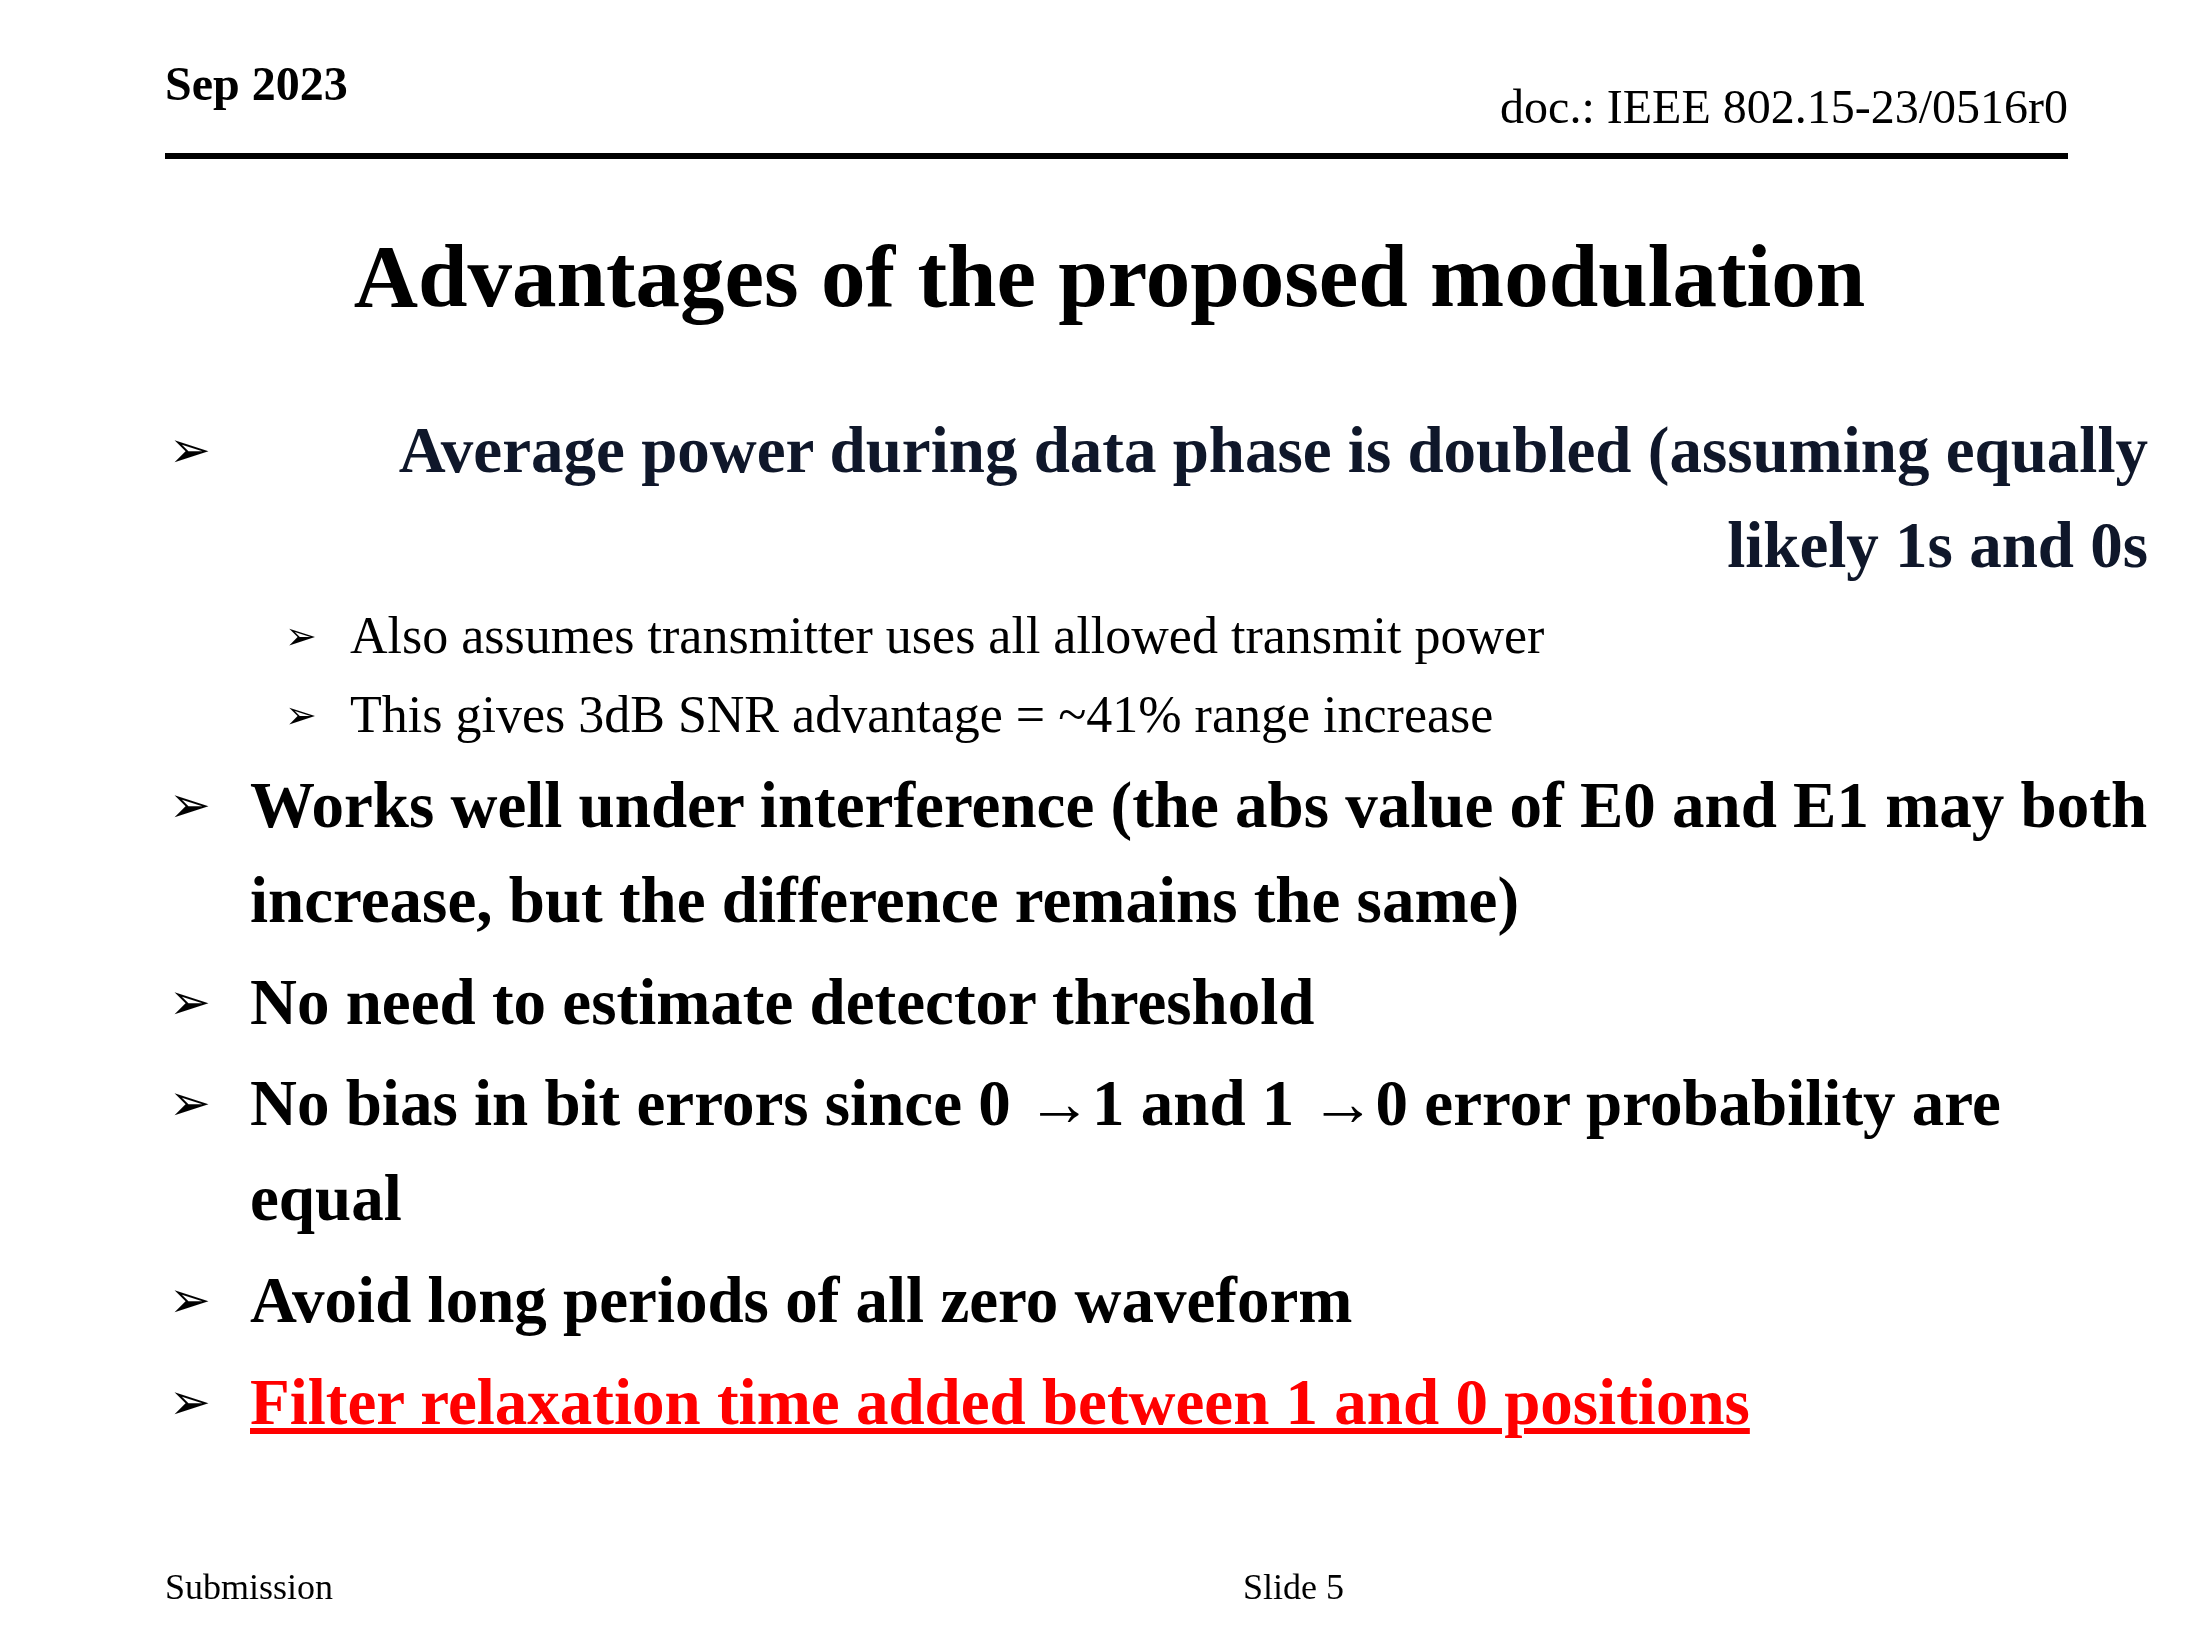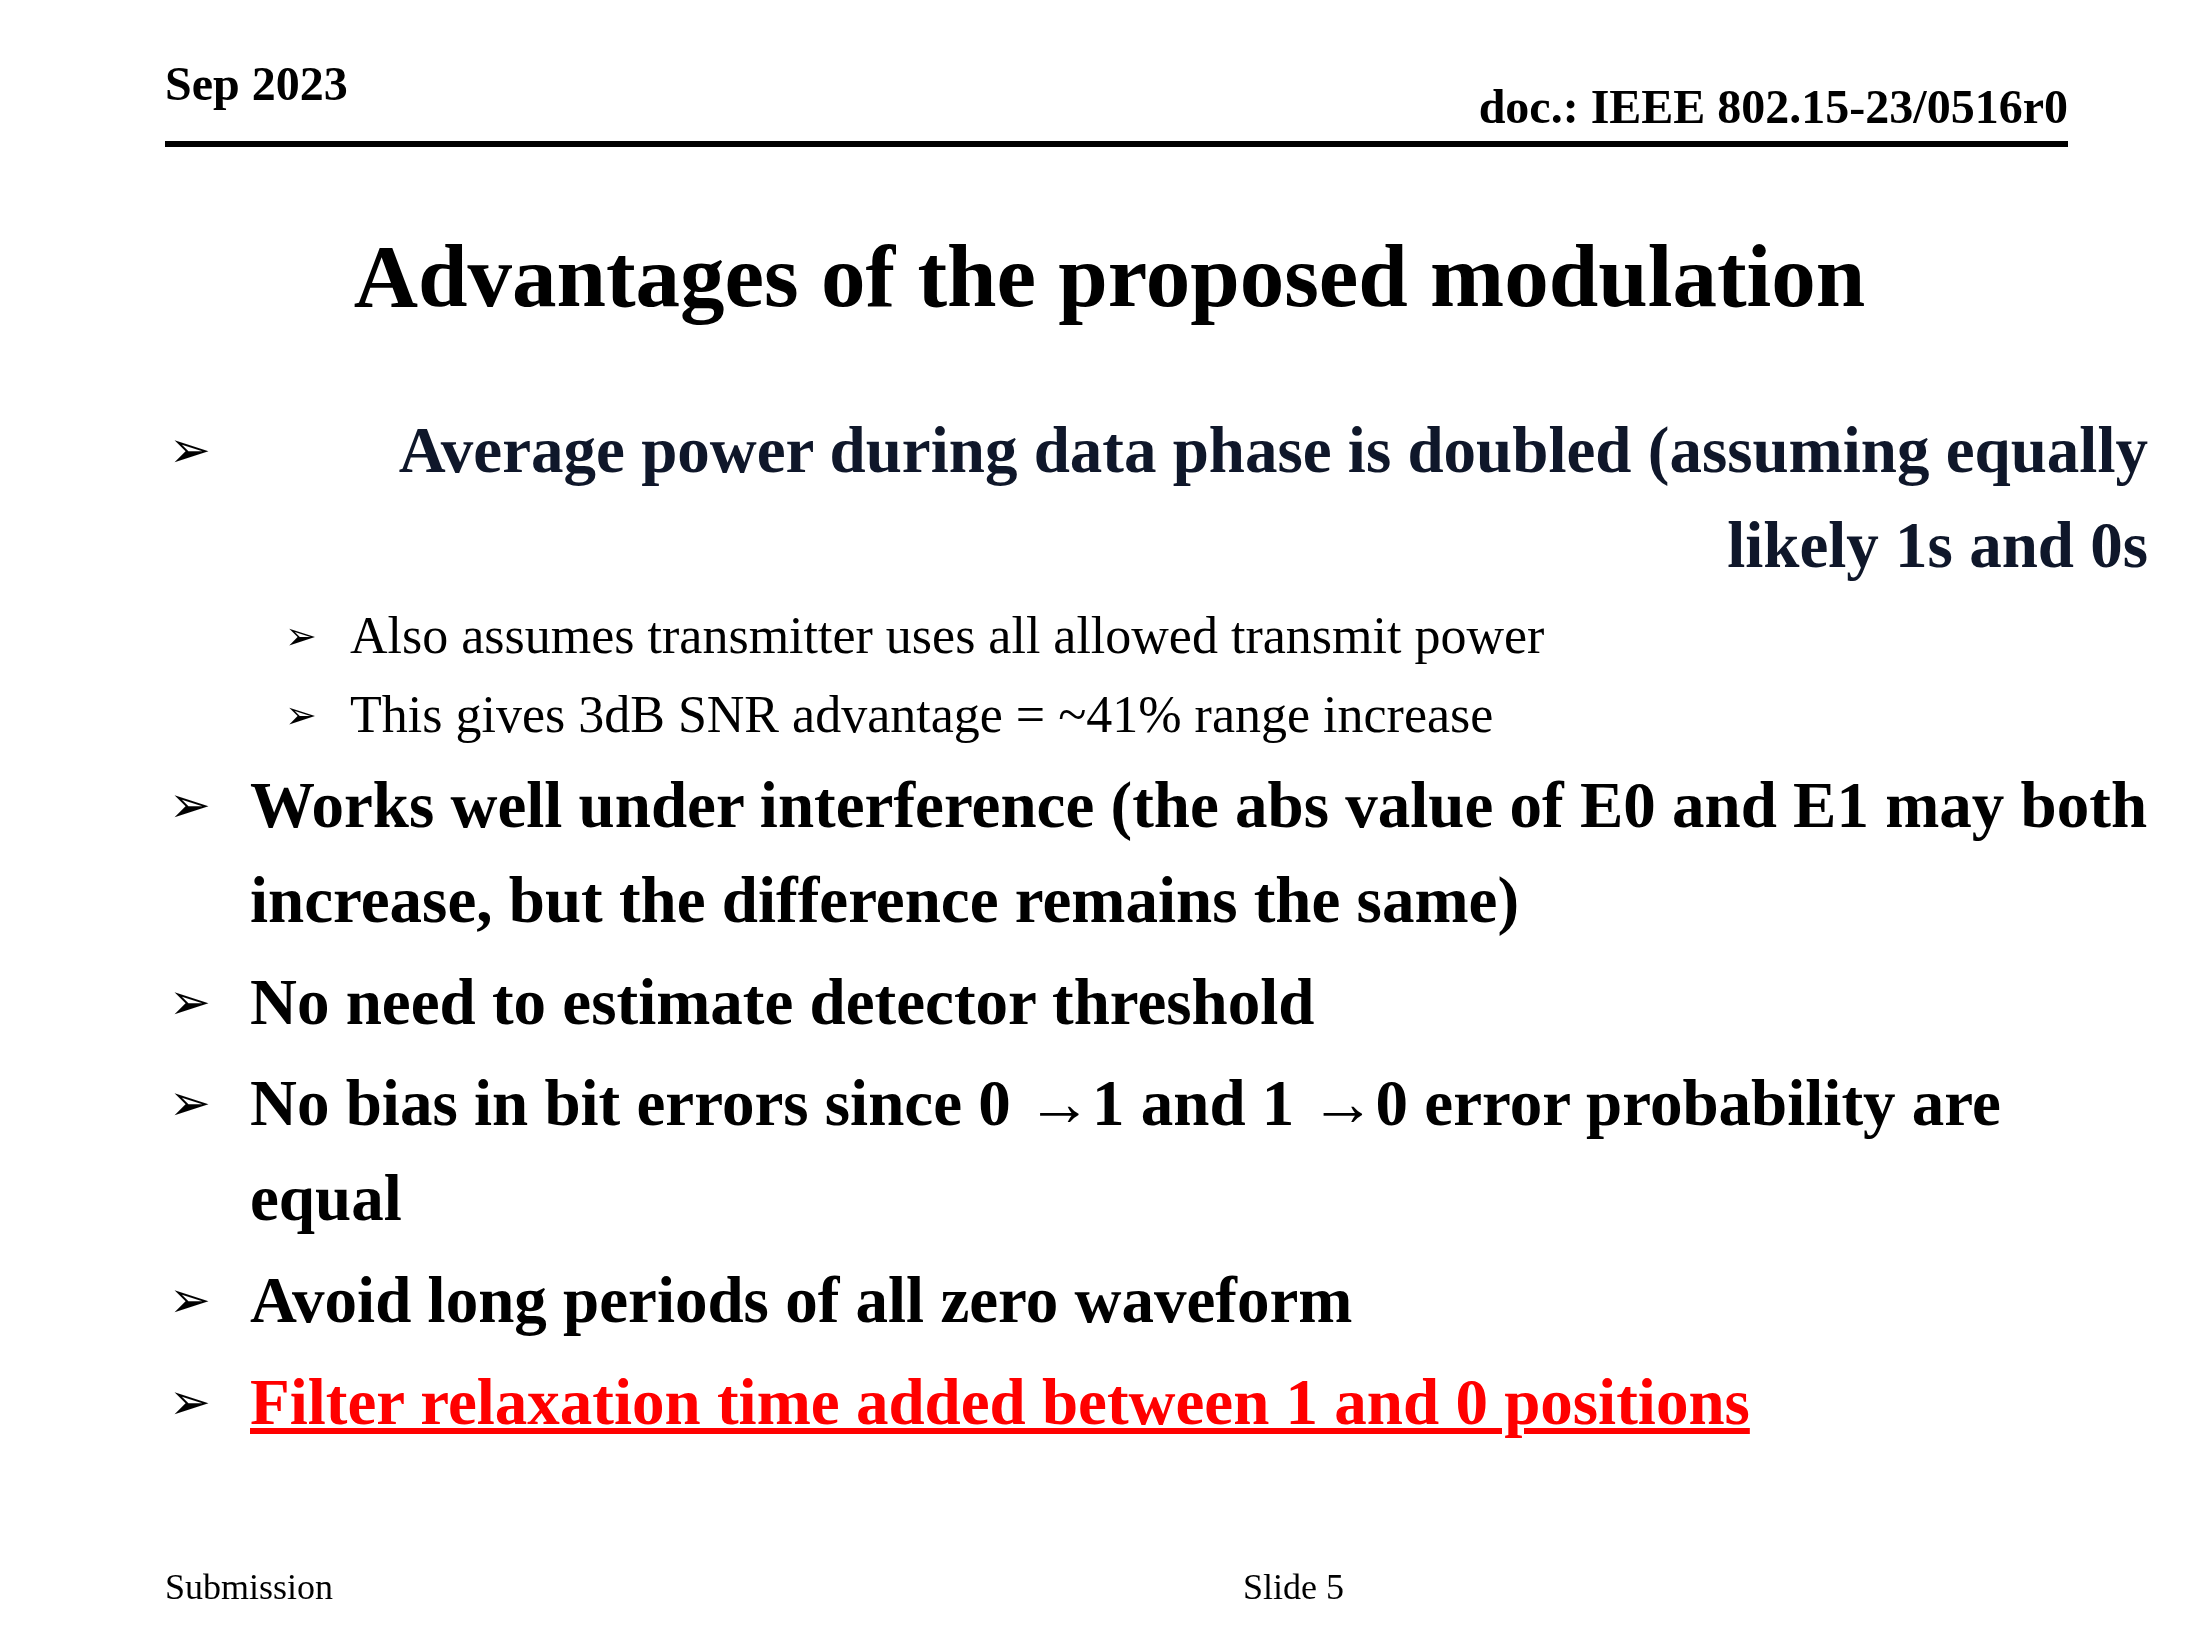--- a/index.html
+++ b/index.html
@@ -20,31 +20,31 @@
   
   .header {
     position: absolute;
     top: 60px;
     left: 165px;
     width: 1903px;
     display: flex;
     justify-content: space-between;
     align-items: flex-end;
     border-bottom: 6px solid #000000;
-    padding-bottom: 7px;
+    padding-bottom: 19px;
   }
   .header-date {
     font-size: 48px;
     font-weight: bold;
     margin-bottom: 26px;
     line-height: 1;
   }
   .header-doc {
     font-size: 48px;
-    font-weight: bold;
+    font-weight: normal;
     line-height: 1.1;
     margin-left: 32px;
   }
 
   
   .title {
     position: absolute;
     top: 225px;
     left: 103px;
     width: 2013px;

